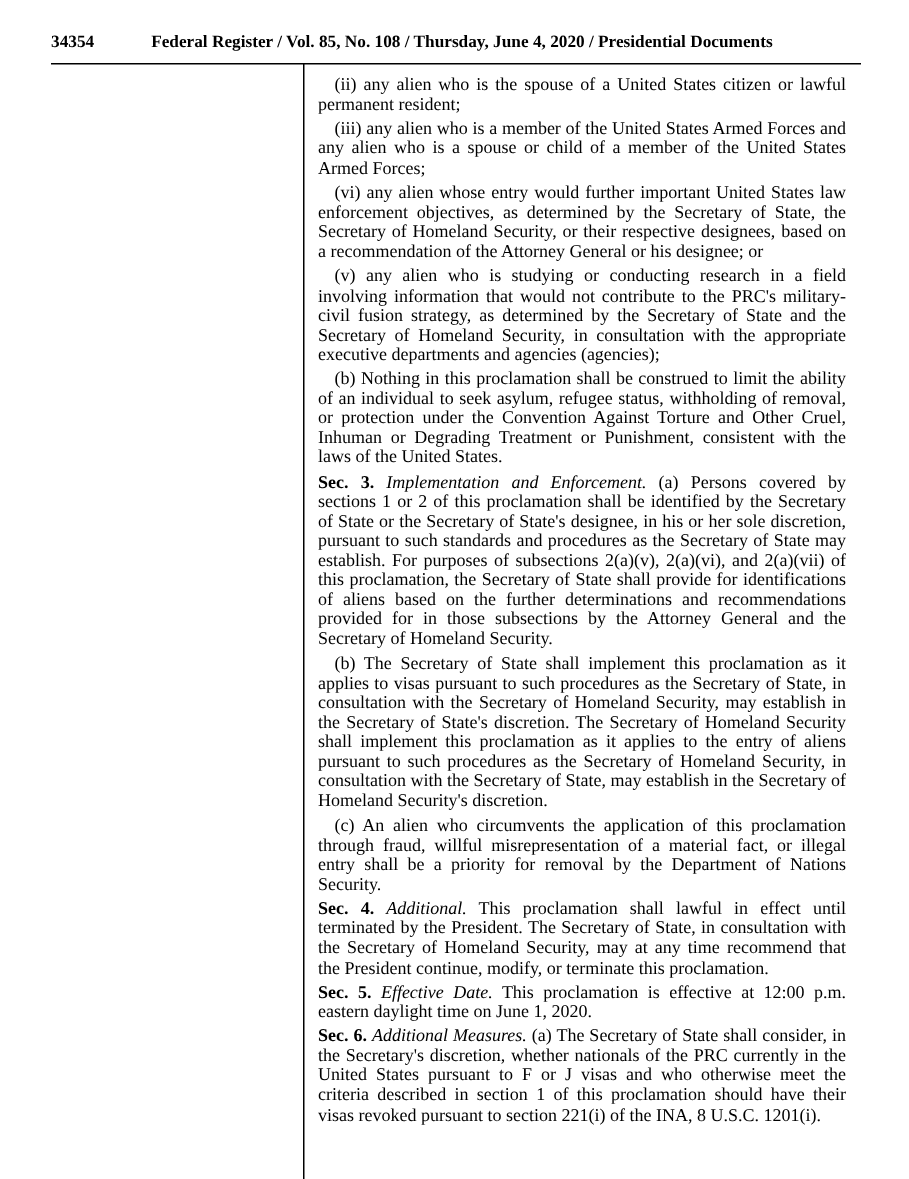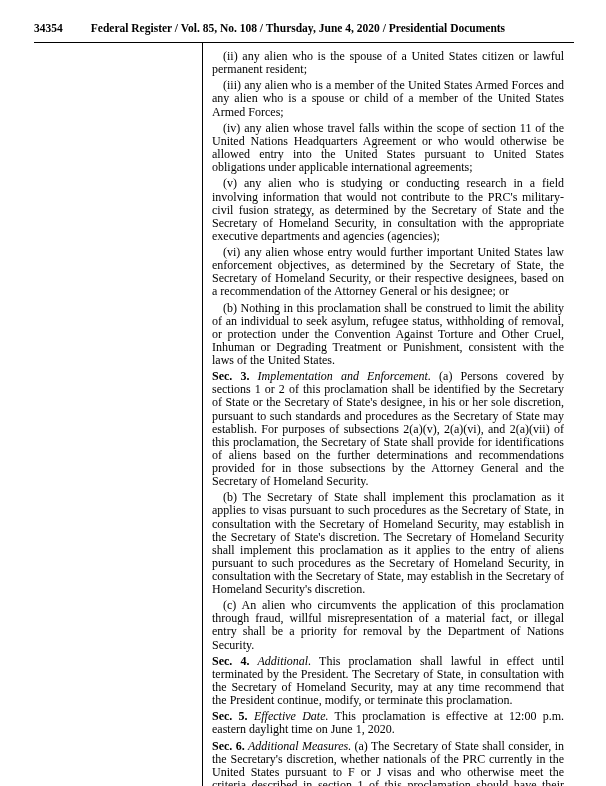--- a/index.html
+++ b/index.html
@@ -34,21 +34,21 @@
   .page-number {
     font-family: "Liberation Serif", serif;
     font-weight: bold;
     font-size: 11.5px;
     letter-spacing: 0px;
   }
   .header-title {
     font-family: "Liberation Serif", serif;
     font-weight: bold;
     font-size: 11.5px;
-    margin-left: 28px;
+    margin-left: 38px;
     white-space: nowrap;
   }
   .header-rule {
     position: absolute;
     top: 42px;
     left: 34px;
     width: 540px;
     height: 1px;
     background: #000;
   }
@@ -98,23 +98,22 @@
     <span class="page-number">34354</span>
     <span class="header-title">Federal Register / Vol. 85, No. 108 / Thursday, June 4, 2020 / Presidential Documents</span>
   </div>
   <div class="header-rule"></div>
   <div class="vrule"></div>
 
   <div class="column">
 
     <p class="indent">(ii) any alien who is the spouse of a United States citizen or lawful permanent resident;</p>
     <p class="indent gap">(iii) any alien who is a member of the United States Armed Forces and any alien who is a spouse or child of a member of the United States Armed Forces;</p>
-    <p class="indent gap">(iv) any alien whose travel falls within the scope of section 11 of the United Nations Headquarters Agreement or who would otherwise be allowed entry into the United States pursuant to United States obligations under applicable international agreements;</p>
+    <p class="indent gap">(vi) any alien whose entry would further important United States law enforcement objectives, as determined by the Secretary of State, the Secretary of Homeland Security, or their respective designees, based on a recommendation of the Attorney General or his designee; or</p>
     <p class="indent gap">(v) any alien who is studying or conducting research in a field involving information that would not contribute to the PRC's military-civil fusion strategy, as determined by the Secretary of State and the Secretary of Homeland Security, in consultation with the appropriate executive departments and agencies (agencies);</p>
-    <p class="indent gap">(vi) any alien whose entry would further important United States law enforcement objectives, as determined by the Secretary of State, the Secretary of Homeland Security, or their respective designees, based on a recommendation of the Attorney General or his designee; or</p>
     <p class="indent gap">(b) Nothing in this proclamation shall be construed to limit the ability of an individual to seek asylum, refugee status, withholding of removal, or protection under the Convention Against Torture and Other Cruel, Inhuman or Degrading Treatment or Punishment, consistent with the laws of the United States.</p>
 
     <p class="gap"><span class="run-head">Sec. 3.</span> <span class="ital">Implementation and Enforcement.</span><span> (a) Persons covered by sections 1 or 2 of this proclamation shall be identified by the Secretary of State or the Secretary of State's designee, in his or her sole discretion, pursuant to such standards and procedures as the Secretary of State may establish. For purposes of subsections 2(a)(v), 2(a)(vi), and 2(a)(vii) of this proclamation, the Secretary of State shall provide for identifications of aliens based on the further determinations and recommendations provided for in those subsections by the Attorney General and the Secretary of Homeland Security.</span></p>
 
     <p class="indent gap">(b) The Secretary of State shall implement this proclamation as it applies to visas pursuant to such procedures as the Secretary of State, in consultation with the Secretary of Homeland Security, may establish in the Secretary of State's discretion. The Secretary of Homeland Security shall implement this proclamation as it applies to the entry of aliens pursuant to such procedures as the Secretary of Homeland Security, in consultation with the Secretary of State, may establish in the Secretary of Homeland Security's discretion.</p>
 
     <p class="indent gap">(c) An alien who circumvents the application of this proclamation through fraud, willful misrepresentation of a material fact, or illegal entry shall be a priority for removal by the Department of Nations Security.</p>
 
     <p class="gap"><span class="run-head">Sec. 4.</span> <span class="ital">Additional.</span><span> This proclamation shall lawful in effect until terminated by the President. The Secretary of State, in consultation with the Secretary of Homeland Security, may at any time recommend that the President continue, modify, or terminate this proclamation.</span></p>
 

